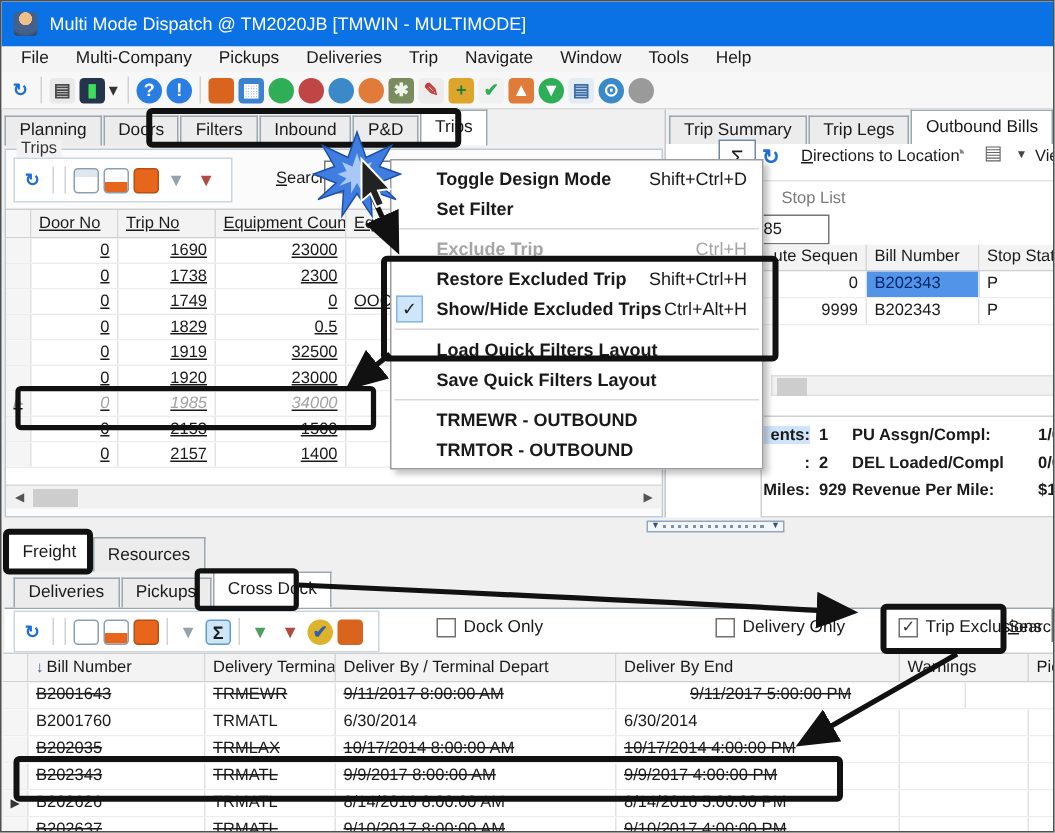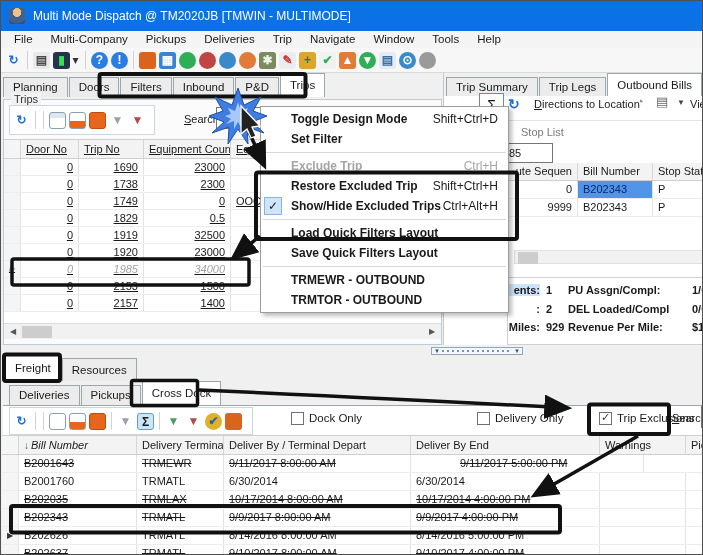--- a/index.html
+++ b/index.html
@@ -393,21 +393,21 @@
   <div id="cb4" class="cb on">
     <span class="cbbox"></span>
     <span>Trip Exclusions</span>
   </div>
   <div id="bsearchlabel" class="acc">Search</div>
   <div id="bsearchinput" class="inputbox"></div>
 
   <div id="bottomgrid" class="grid">
       <div class="g-row g-head">
         <div class="g-cell g-hcell g-sel" style="width: 17px;"></div>
-        <div class="g-cell g-hcell" style="width: 118px; font-style: italic;"><span class="sort">↓</span>Bill Number</div>
+        <div class="g-cell g-hcell" style="width: 118px;"><span class="sort">↓</span>Bill Number</div>
         <div class="g-cell g-hcell" style="width: 87px;">Delivery Terminal</div>
         <div class="g-cell g-hcell" style="width: 187px;">Deliver By / Terminal Depart</div>
         <div class="g-cell g-hcell" style="width: 189px;">Deliver By End</div>
         <div class="g-cell g-hcell" style="width: 86px;">Warnings</div>
         <div class="g-cell g-hcell" style="width: 30px;">Pie</div>
       </div>
       <div class="g-row">
         <div class="g-cell g-sel" style="width: 17px;"></div>
         <div class="g-cell struck" style="width: 118px;">B2001643</div>
         <div class="g-cell struck" style="width: 87px;">TRMEWR</div>

